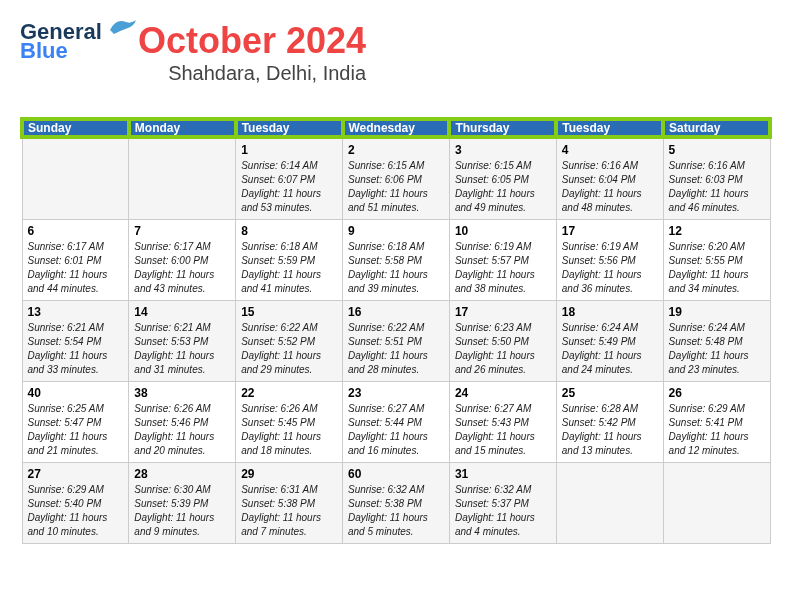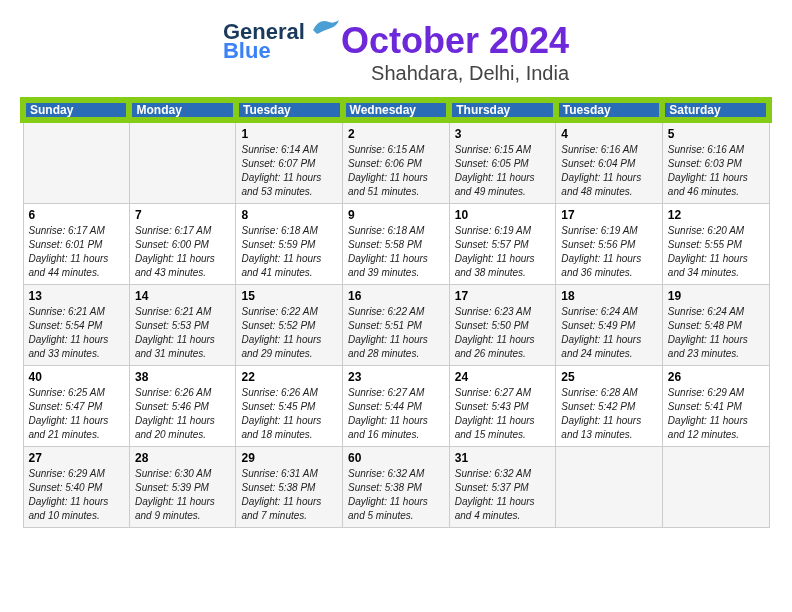--- a/index.html
+++ b/index.html
@@ -5,54 +5,54 @@
     * { box-sizing: border-box; margin: 0; padding: 0; }
     body {
       font-family: Arial, sans-serif;
       background: #fff;
       width: 792px;
       min-height: 612px;
       padding: 20px;
     }
     .header {
       display: flex;
-      justify-content: center;
+      justify-content: flex-start;
       align-items: flex-start;
-      margin-bottom: 12px;
+      margin-bottom: 32px;
     }
     .logo {
       display: flex;
       flex-direction: column;
       align-items: flex-start;
     }
     .title-block {
       text-align: right;
     }
     .month-title {
       font-size: 36px;
       font-weight: bold;
-      color: #6d28d9;
+      color: #ef4444;
     }
     .location {
       font-size: 20px;
       color: #444;
     }
     table {
       width: 100%;
       border-collapse: collapse;
       font-size: 11px;
     }
     thead tr th {
       background-color: #2a6cb5;
       color: #fff;
       padding: 0 4px;
       text-align: left;
       font-size: 12px;
       font-weight: bold;
-      border: 6px solid #84cc16;
+      border: 4px solid #84cc16;
     }
     tbody tr td {
       border: 1px solid #ccc;
       vertical-align: top;
       padding: 4px 5px;
       width: 107px;
       min-height: 80px;
       background: #fff;
     }
     tbody tr:nth-child(odd) td {

